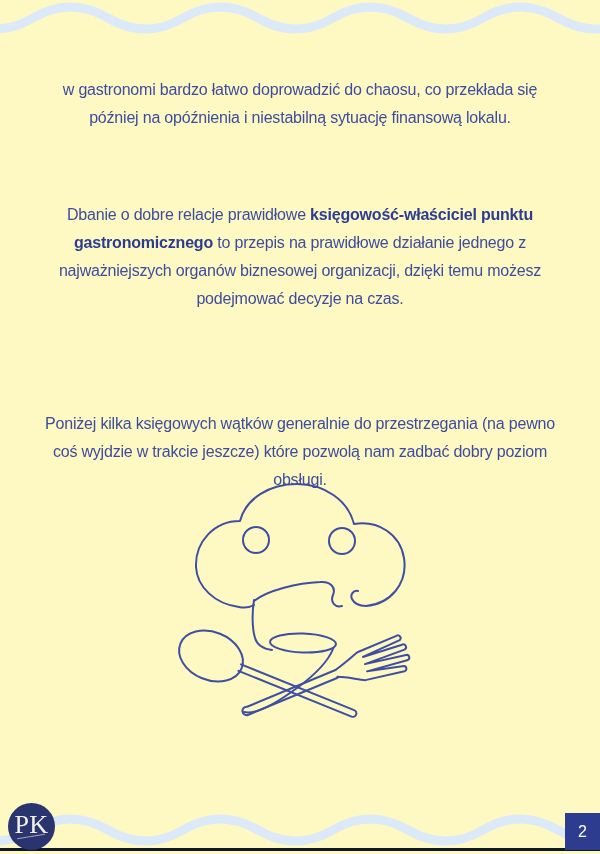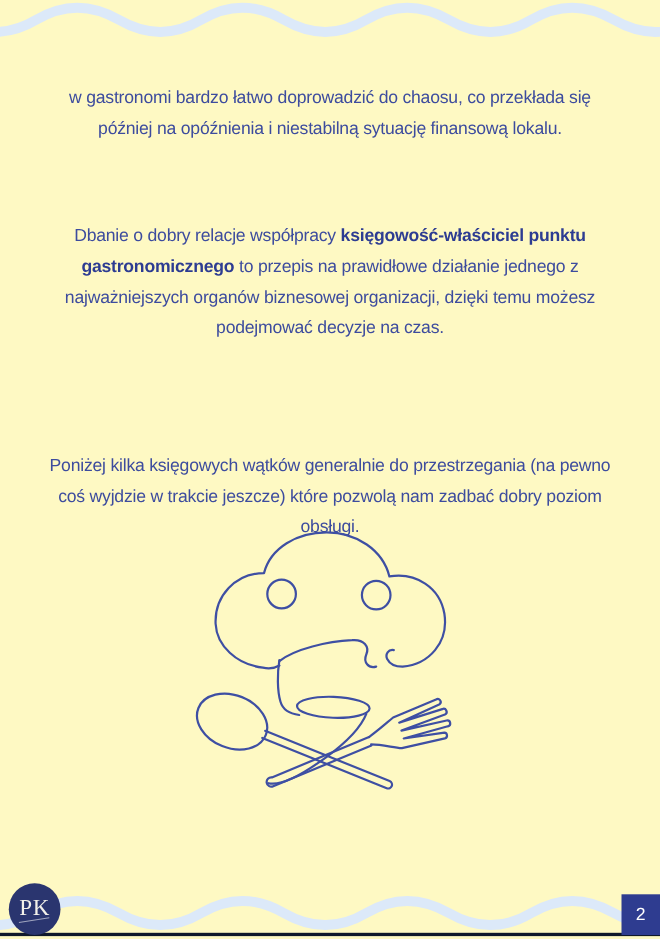--- a/index.html
+++ b/index.html
@@ -52,21 +52,21 @@
     height: 47px;
     border-radius: 50%;
     background: #2a356f;
     z-index: 5;
     text-align: center;
   }
   .logo-circle .logo-text {
     display: block;
     color: #f3f1ea;
     font-family: "Liberation Serif", serif;
-    font-size: 21px;
+    font-size: 26px;
     line-height: 44px;
     letter-spacing: 0.5px;
   }
   .logo-flourish {
     position: absolute;
     left: 9px;
     top: 33px;
     width: 28px;
     height: 1px;
     background: rgba(255,255,255,0.55);
@@ -105,21 +105,21 @@
 <div class="page">
 
   <svg class="wave top" width="600" height="40" viewBox="0 0 600 40" preserveAspectRatio="none">
     <path d="M -42,24 Q -4,46 33,24 T 108,24 T 183,24 T 258,24 T 333,24 T 408,24 T 483,24 T 558,24 T 633,24" fill="none" stroke="#dce9f9" stroke-width="9" stroke-linecap="round"></path>
   </svg>
 
   <div class="content">
     <p>w gastronomi bardzo łatwo doprowadzić do chaosu, co przekłada się
 później na opóźnienia i niestabilną sytuację finansową lokalu.</p>
 
-    <p><span>Dbanie o dobry relacje współpracy </span><span class="bold">księgowość-właściciel punktu
+    <p><span>Dbanie o dobre relacje prawidłowe </span><span class="bold">księgowość-właściciel punktu
 gastronomicznego</span><span> to przepis na prawidłowe działanie jednego z
 najważniejszych organów biznesowej organizacji, dzięki temu możesz
 podejmować decyzje na czas.</span></p>
 
 
     <p>Poniżej kilka księgowych wątków generalnie do przestrzegania (na pewno
 coś wyjdzie w trakcie jeszcze) które pozwolą nam zadbać dobry poziom
 obsługi.</p>
   </div>
 

